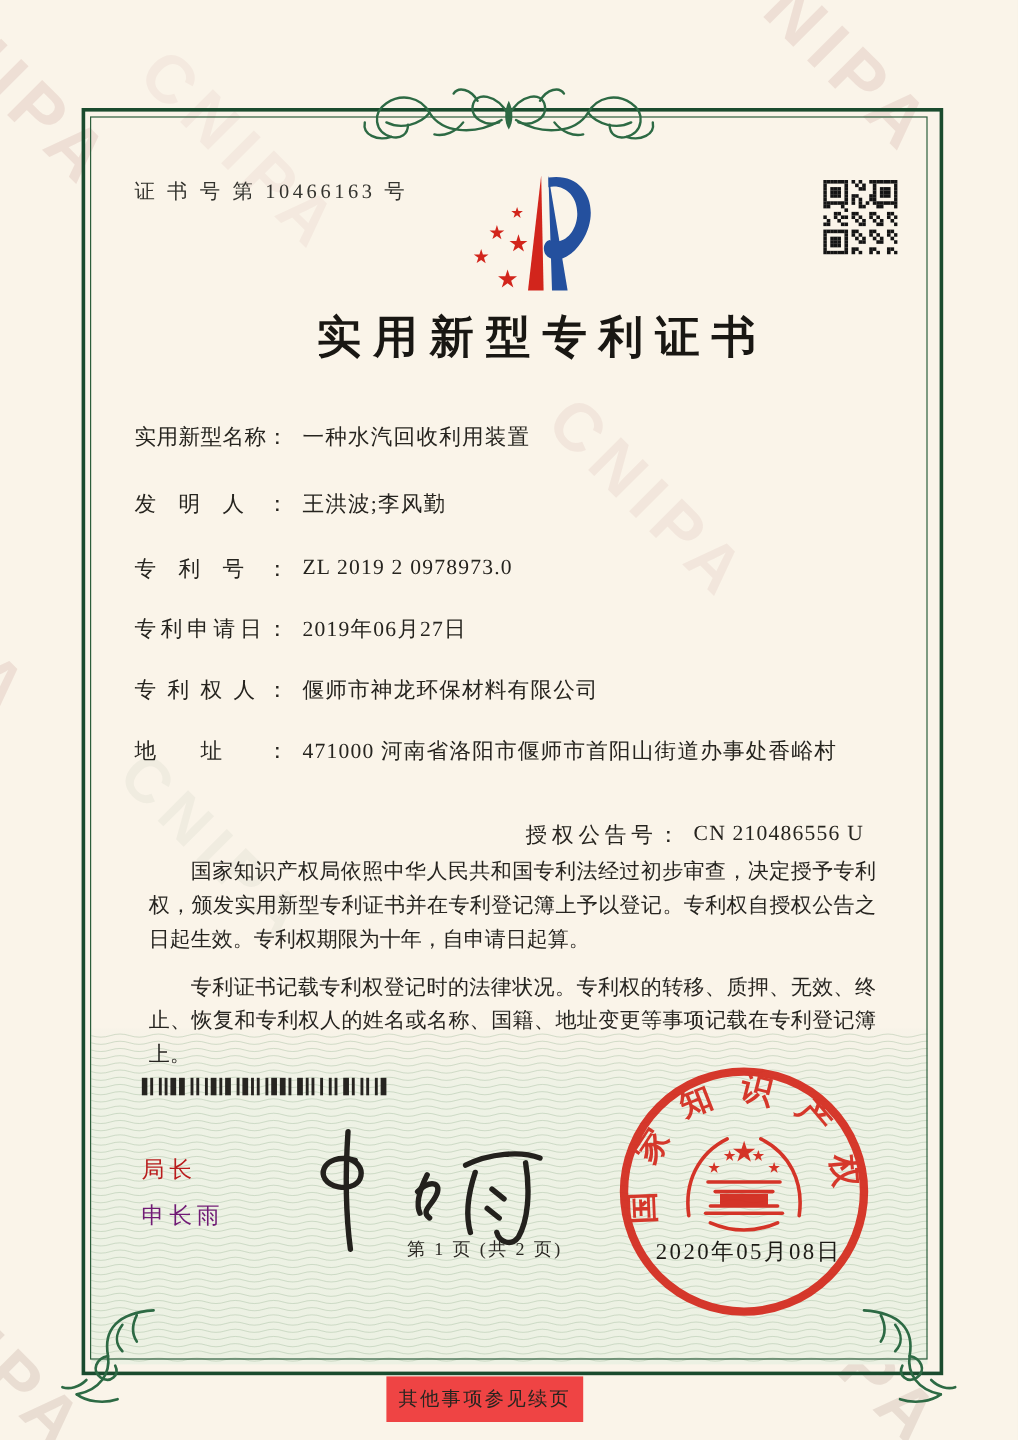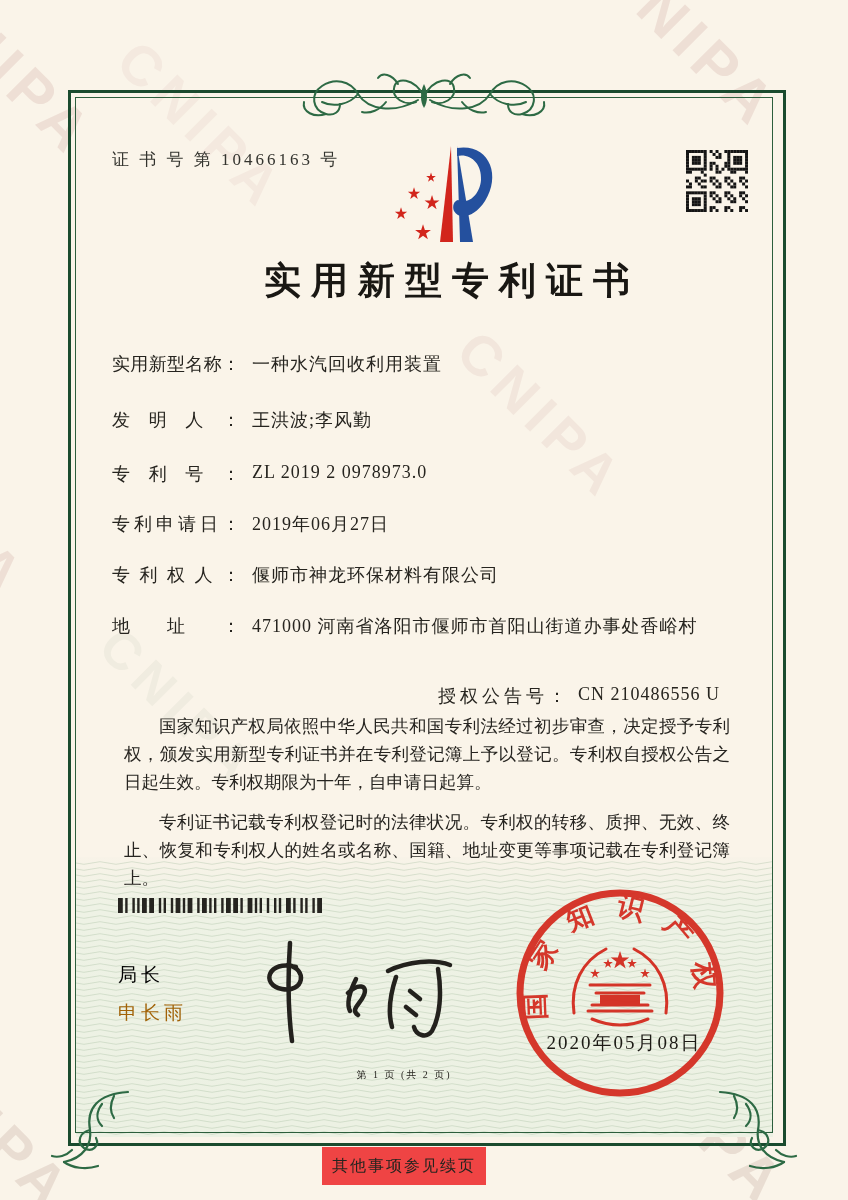--- a/index.html
+++ b/index.html
@@ -37,30 +37,30 @@
       vertical-align:top;}
   .fvalue{margin-left:12px;letter-spacing:1px;}
   .frow2{position:absolute;left:438px;font-size:18px;color:#26241f;z-index:3;white-space:nowrap;}
 
   .paras{position:absolute;left:112px;top:700px;width:630px;font-size:17.5px;
       line-height:28px;color:#262420;z-index:3;text-align:justify;}
   .paras p{margin:12px;text-indent:2em;}
 
   .barcode{position:absolute;left:118px;top:898px;z-index:3;}
 
-  .bureau-label{position:absolute;left:118px;top:962px;font-size:19px;letter-spacing:4px;color:#000000;z-index:3;}
-  .bureau-name{position:absolute;left:118px;top:1000px;font-size:19px;letter-spacing:4px;color:#a16207;z-index:3;}
+  .bureau-label{position:absolute;left:118px;top:962px;font-size:19px;letter-spacing:4px;color:#b91c1c;z-index:3;}
+  .bureau-name{position:absolute;left:118px;top:1000px;font-size:19px;letter-spacing:4px;color:#701a75;z-index:3;}
   .signature{position:absolute;left:238px;top:933px;z-index:3;}
 
   .seal{position:absolute;left:512px;top:885px;z-index:4;opacity:.93;}
   .seal-date{position:absolute;left:536px;top:1030px;width:176px;text-align:center;
       font-size:19px;letter-spacing:2px;color:#1d1b16;z-index:5;}
 
-  .pageinfo{position:absolute;left:404px;top:1068px;transform:translateX(-50%);
-      font-size:10px;letter-spacing:2px;color:#2a2823;z-index:3;white-space:nowrap;}
+  .pageinfo{position:absolute;left:404px;top:1032px;transform:translateX(-50%);
+      font-size:15px;letter-spacing:2px;color:#2a2823;z-index:3;white-space:nowrap;}
   .contnote{position:absolute;left:322px;top:1147px;width:164px;height:38px;
       background:#ef4444;z-index:6;display:flex;align-items:center;justify-content:center;
       font-size:16px;letter-spacing:2px;color:#26241f;}
 </style>
 </head>
 <body>
 
 <div class="page">
 
   <span class="wm" style="left:-48px;top:-36px;font-size:60px;">CNIPA</span>

